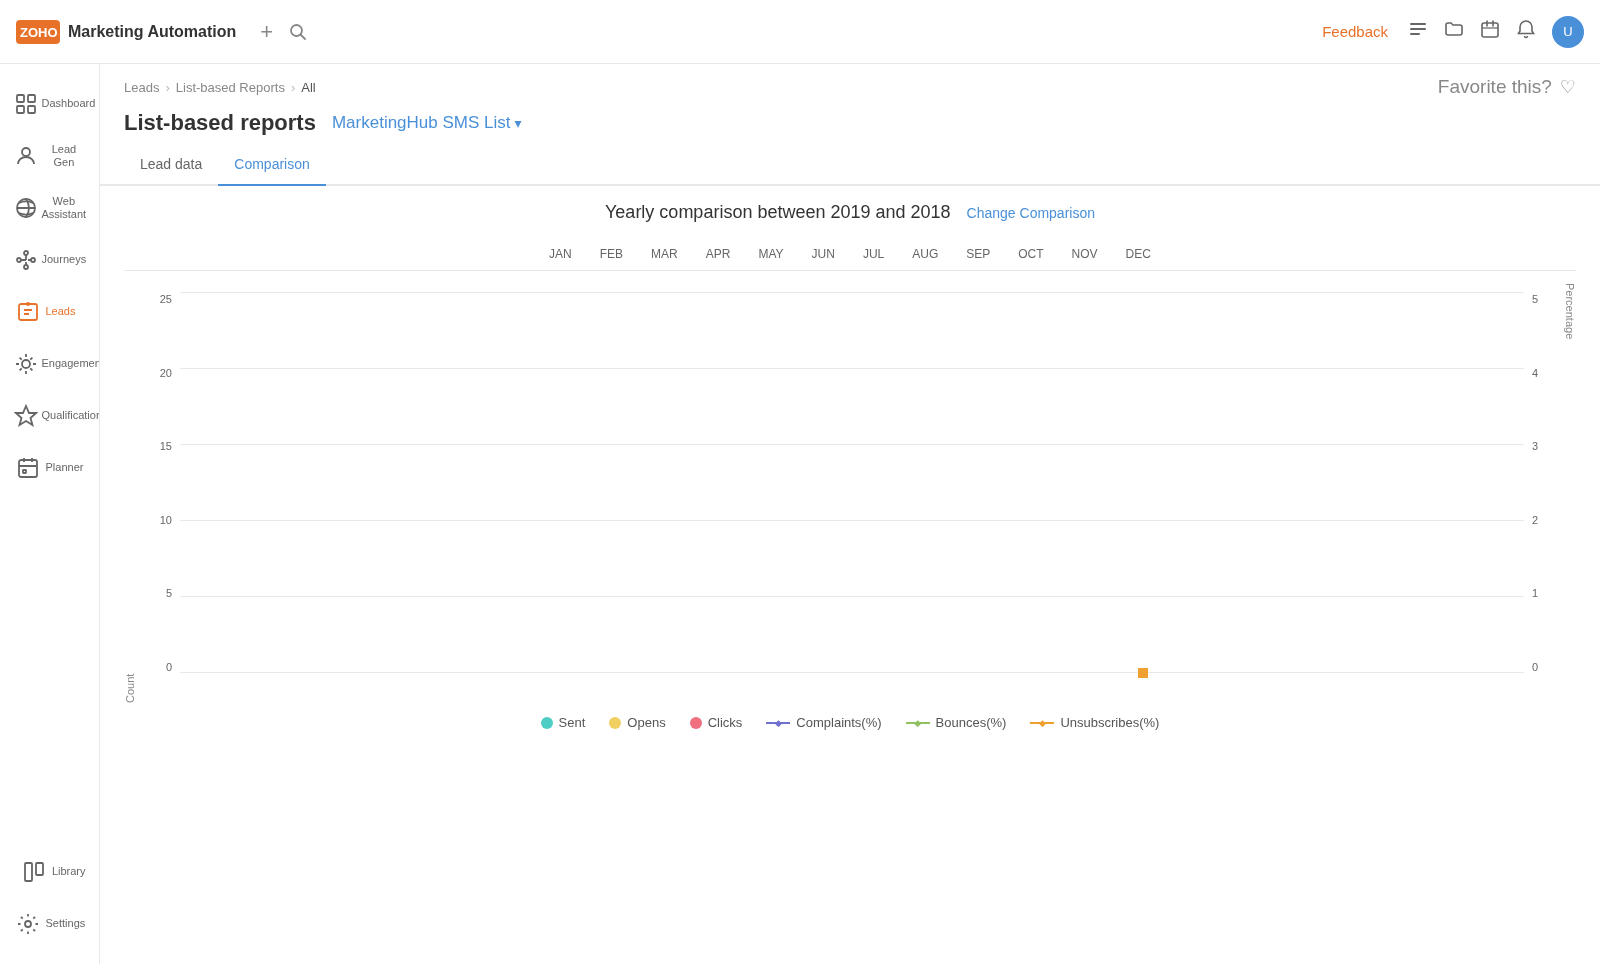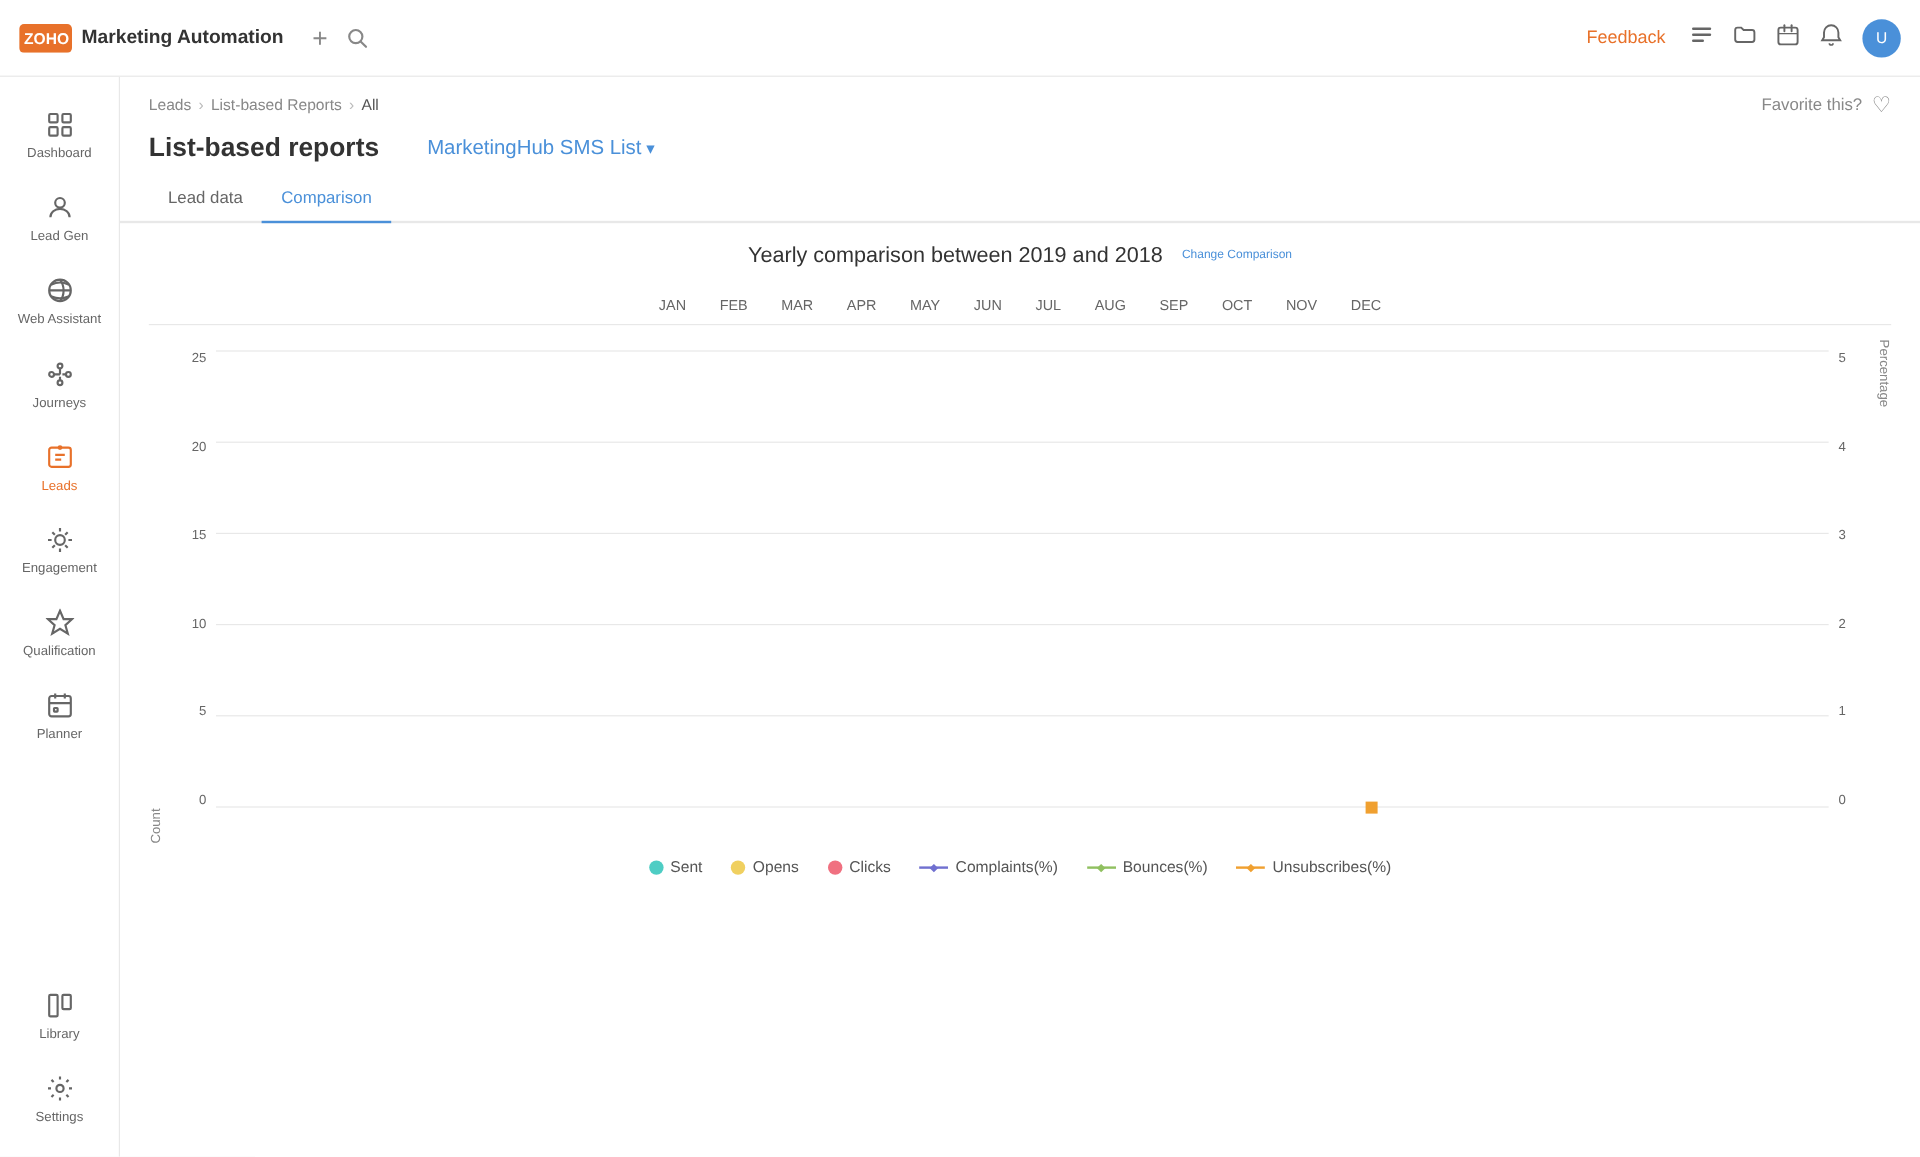--- a/index.html
+++ b/index.html
@@ -95,21 +95,20 @@
       display: flex;
       flex-direction: column;
       align-items: center;
       padding: 16px 0;
       gap: 4px;
       overflow-y: auto;
       flex-shrink: 0;
     }
     .sidebar-item {
       display: flex;
-      flex-direction: column;
       align-items: center;
       gap: 4px;
       padding: 10px 8px;
       cursor: pointer;
       border-radius: 8px;
       width: 88px;
       color: #666;
       transition: background 0.2s;
     }
     .sidebar-item.active {
@@ -177,21 +176,20 @@
       color: #333;
     }
     .list-selector {
       display: flex;
       align-items: center;
       gap: 4px;
       color: #4a90d9;
       font-size: 17px;
       cursor: pointer;
       font-weight: 500;
-      margin-left: 24px;
     }
     .list-selector-chevron { font-size: 14px; }
 
     
     .tabs {
       padding: 0 24px;
       display: flex;
       border-bottom: 2px solid #e8e8e8;
       margin-top: 8px;
     }
@@ -223,21 +221,21 @@
       gap: 16px;
       margin-bottom: 16px;
     }
     .chart-title {
       font-size: 18px;
       color: #333;
       font-weight: 400;
     }
     .change-comparison-btn {
       color: #4a90d9;
-      font-size: 10px;
+      font-size: 14px;
       font-weight: 500;
       cursor: pointer;
       border: none;
       background: none;
     }
 
     
     .month-tabs {
       display: flex;
       justify-content: center;
@@ -571,21 +569,21 @@
 
   <div class="content">
 
     <div class="breadcrumb">
       <span class="breadcrumb-item">Leads</span>
       <span class="breadcrumb-sep">›</span>
       <span class="breadcrumb-item">List-based Reports</span>
       <span class="breadcrumb-sep">›</span>
       <span class="breadcrumb-current">All</span>
       <div style="margin-left:auto; display:flex; align-items:center; gap:8px;">
-        <span style="font-size:14px; color:#888;">Favorite this?</span>
+        <span style="font-size:19px; color:#888;">Favorite this?</span>
         <span style="font-size:18px; color:#888; cursor:pointer;">♡</span>
       </div>
     </div>
 
     <div class="page-header">
       <div class="page-header-left">
         <span class="page-title">List-based reports</span>
         <div class="list-selector">
           <span>MarketingHub SMS List</span>
           <span class="list-selector-chevron">▾</span>

